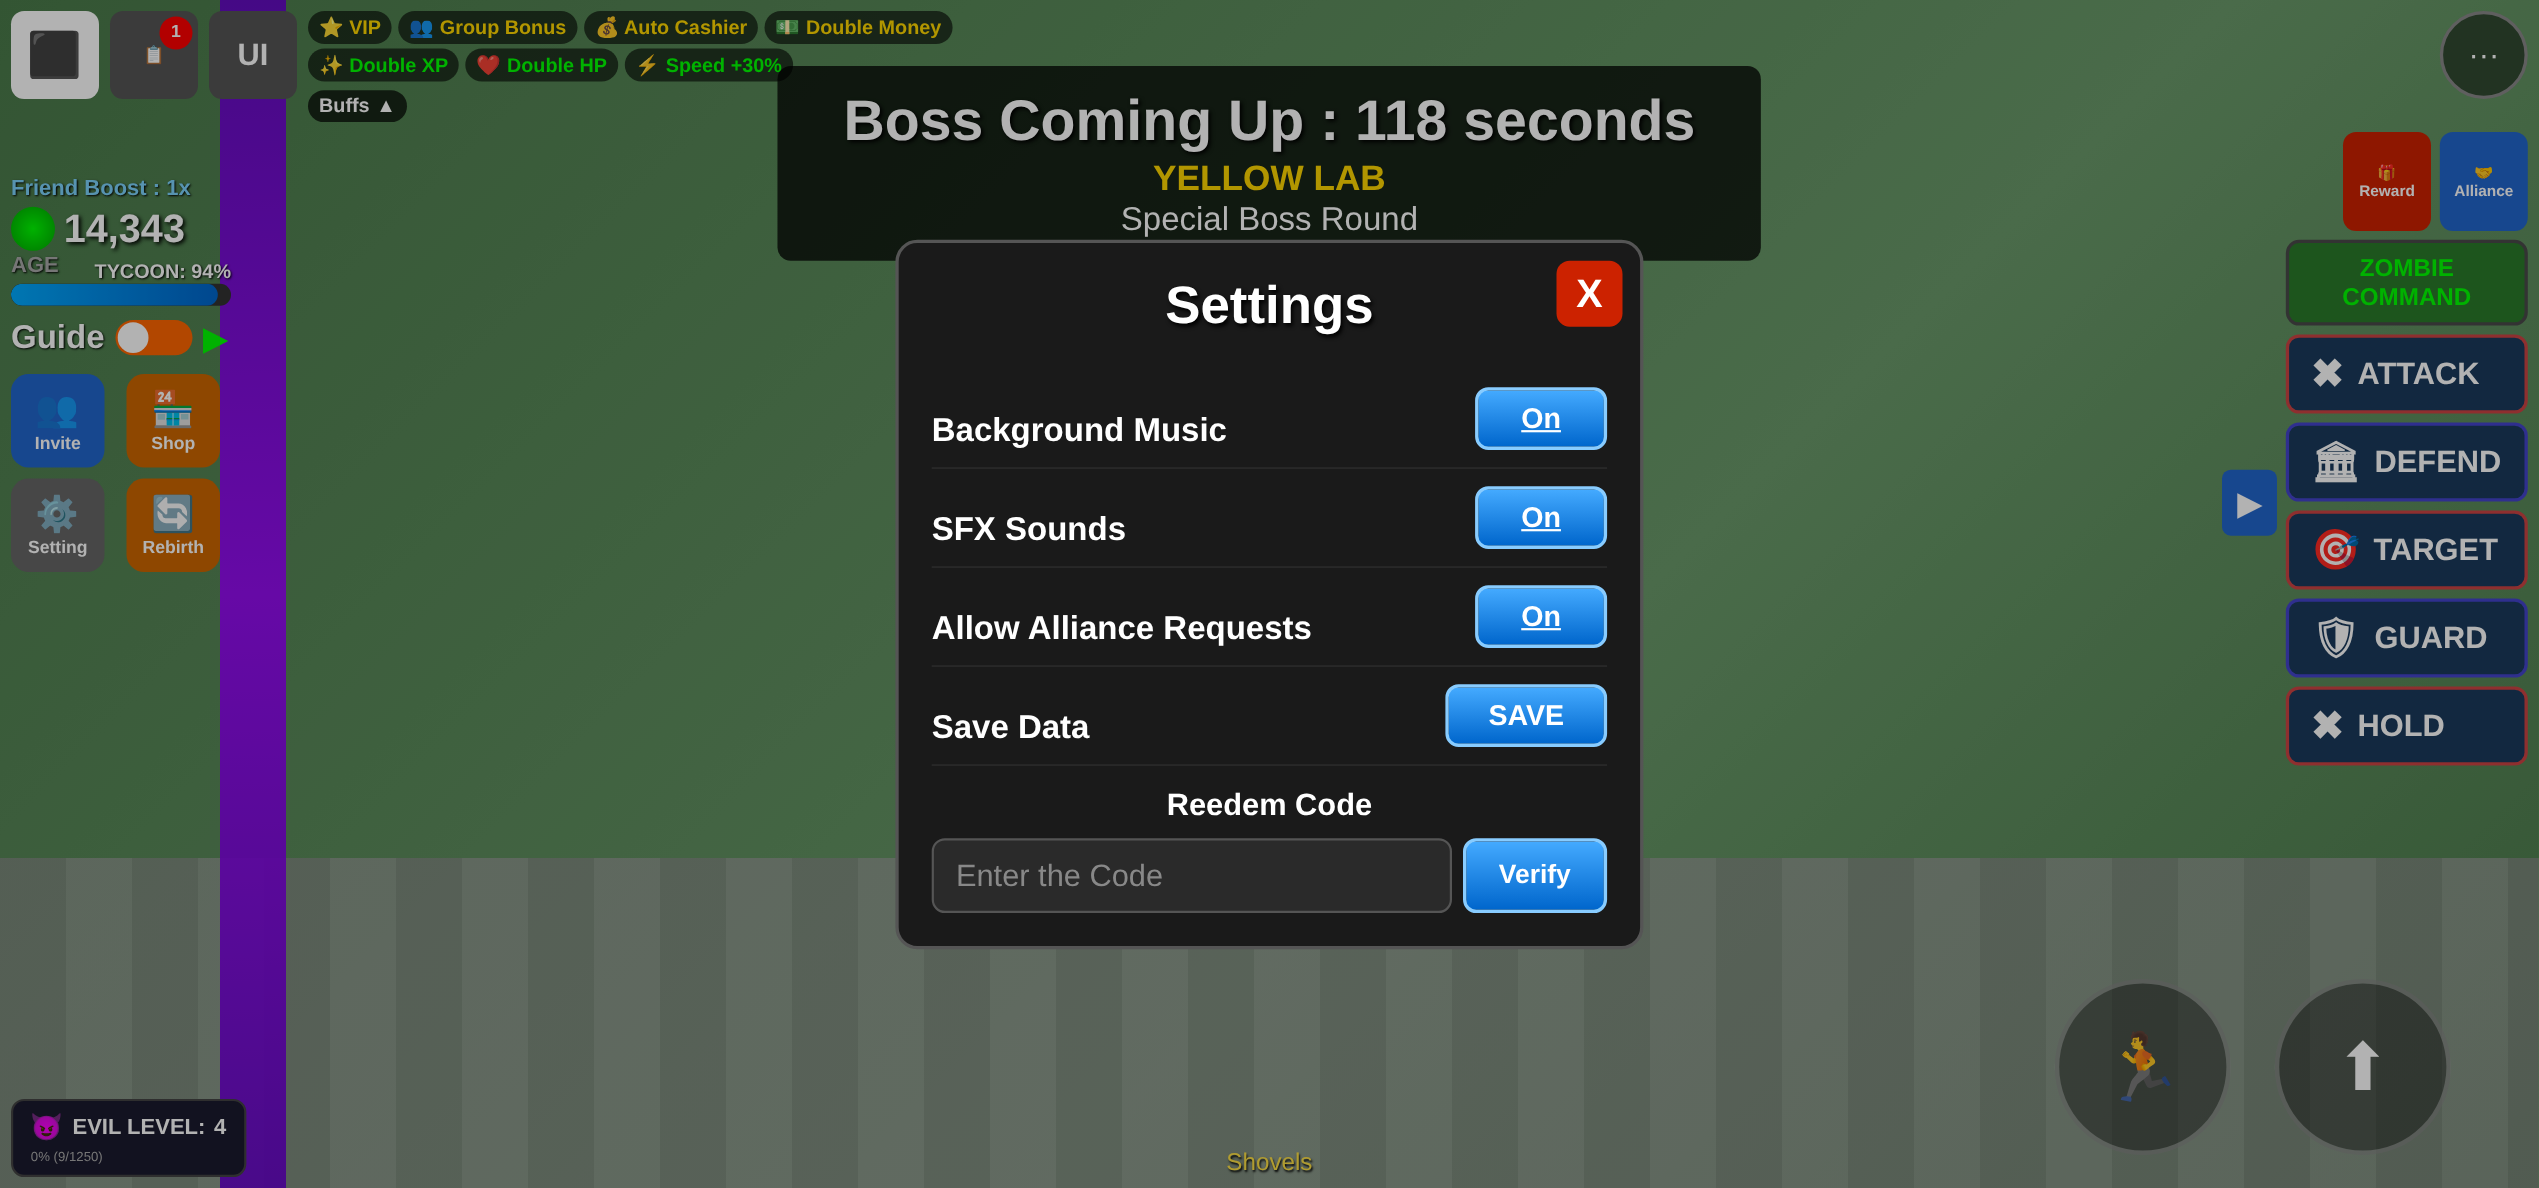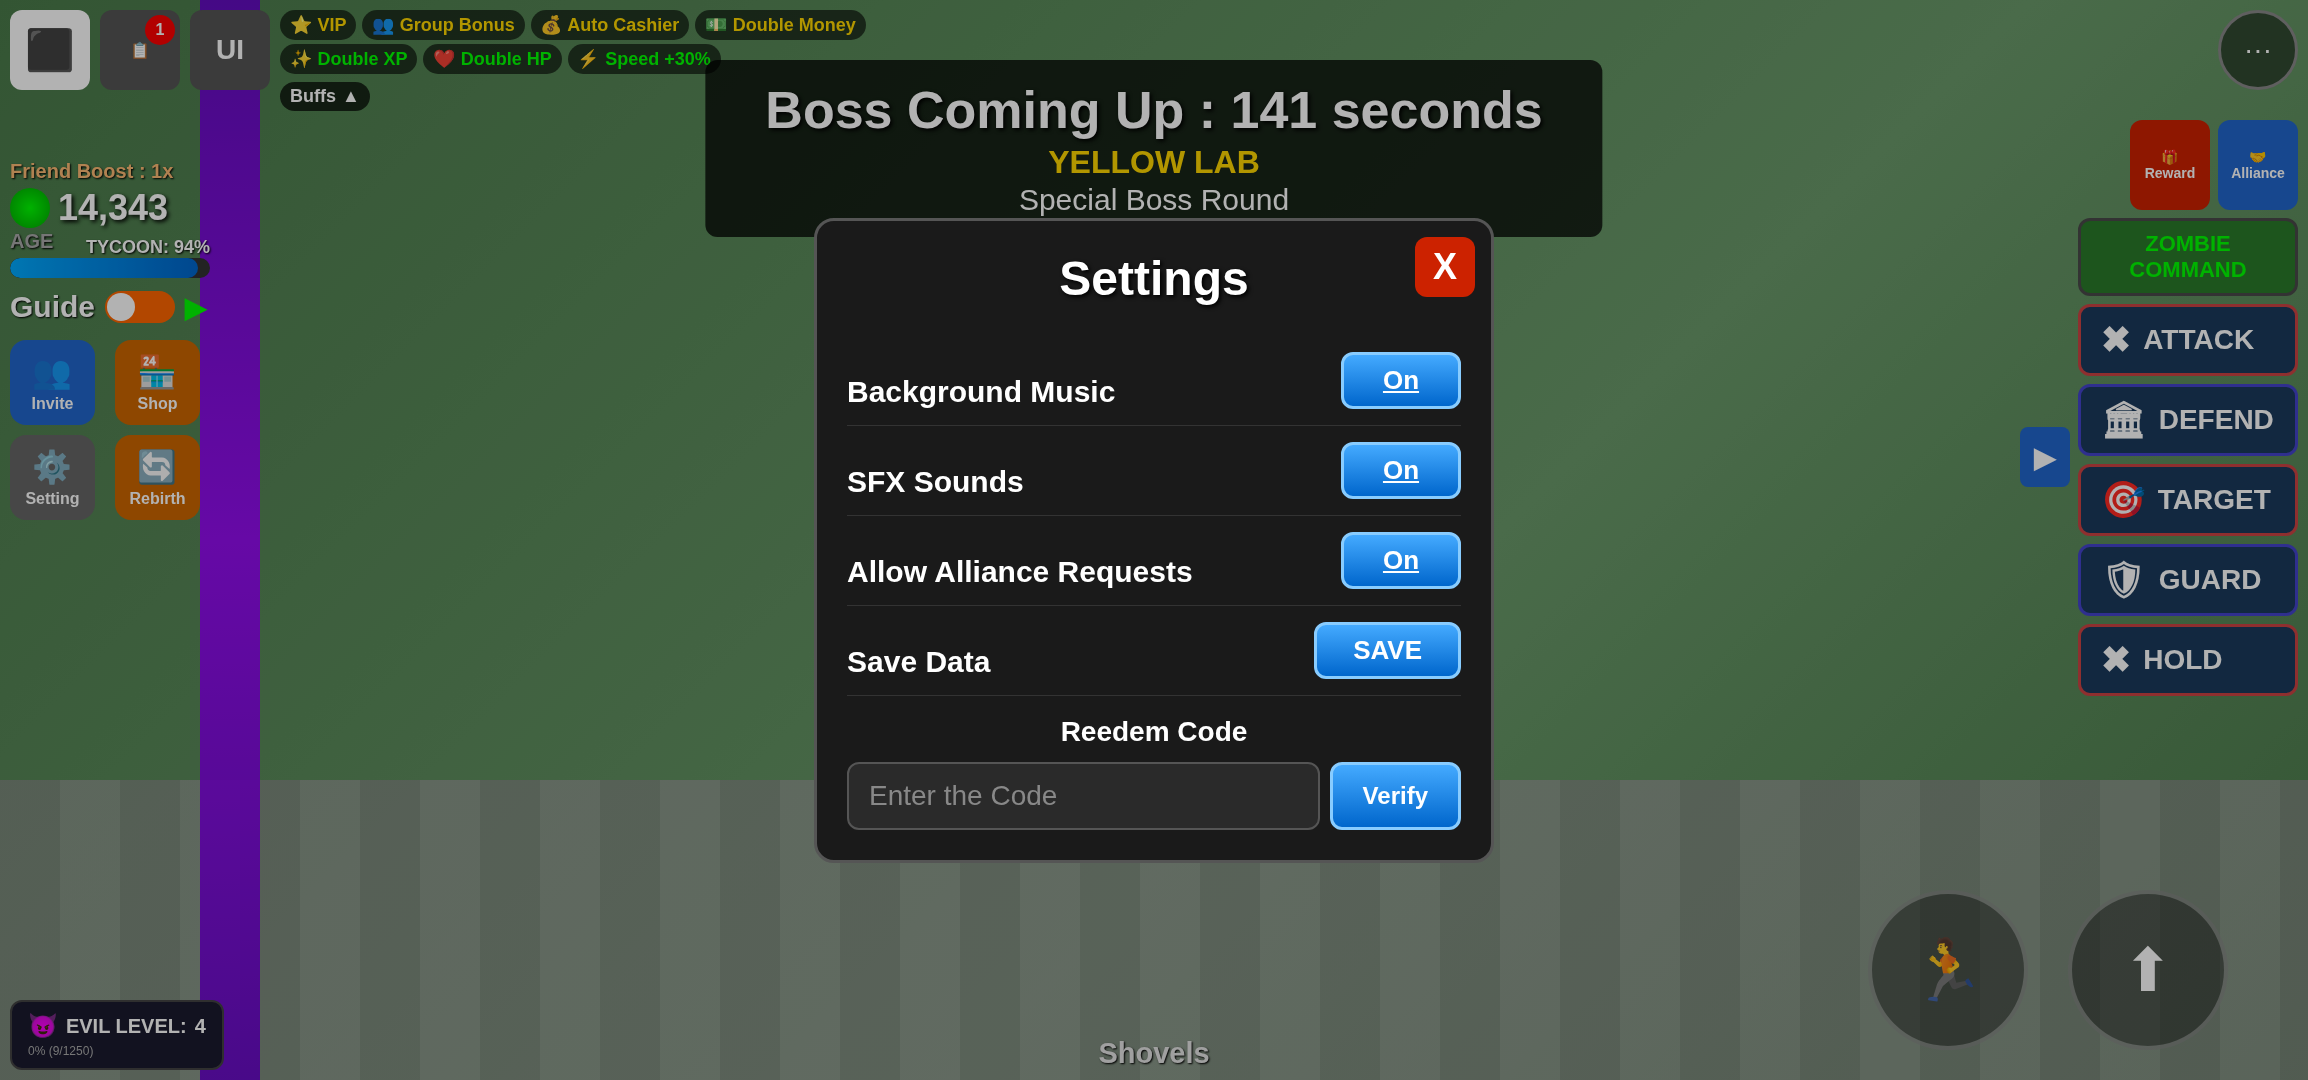--- a/index.html
+++ b/index.html
@@ -177,21 +177,21 @@
     
     .left-panel {
       position: absolute;
       left: 10px;
       top: 160px;
       width: 200px;
       z-index: 10;
     }
 
     .friend-boost {
-      color: #fdba74;
+      color: #7dd3fc;
       font-size: 20px;
       font-weight: bold;
       text-shadow: 1px 1px 2px #000;
       margin-bottom: 4px;
     }
 
     .currency-box {
       display: flex;
       align-items: center;
       gap: 8px;
@@ -485,23 +485,23 @@
       color: white;
       font-size: 60px;
     }
 
     
     .shovels-label {
       position: absolute;
       bottom: 10px;
       left: 50%;
       transform: translateX(-50%);
-      color: #e5e5e5;
-      font-size: 29px;
-      font-weight: bold;
+      color: #fde047;
+      font-size: 22px;
+      font-weight: normal;
       text-shadow: 1px 1px 2px #000;
       z-index: 10;
     }
 
     
     .modal-overlay {
       position: absolute;
       inset: 0;
       background: rgba(0,0,0,0.3);
       display: flex;
@@ -696,21 +696,21 @@
     <div style="margin-top:4px;">
       <div class="boost-tag" style="background:rgba(0,0,0,0.7); color:white; display:inline-flex; align-items:center; gap:6px;">
         <span>Buffs</span>
         <span>▲</span>
       </div>
     </div>
   </div>
 </div>
 
 <div class="boss-announcement">
-  <div class="boss-title">Boss Coming Up : 141 seconds</div>
+  <div class="boss-title">Boss Coming Up : 118 seconds</div>
   <div class="boss-subtitle">YELLOW LAB</div>
   <div class="special-boss">Special Boss Round</div>
 </div>
 
 <div class="left-panel">
   <div class="friend-boost">Friend Boost : 1x</div>
   <div class="currency-box">
     <div class="coin-icon"></div>
     <div class="currency-value">14,343</div>
   </div>

